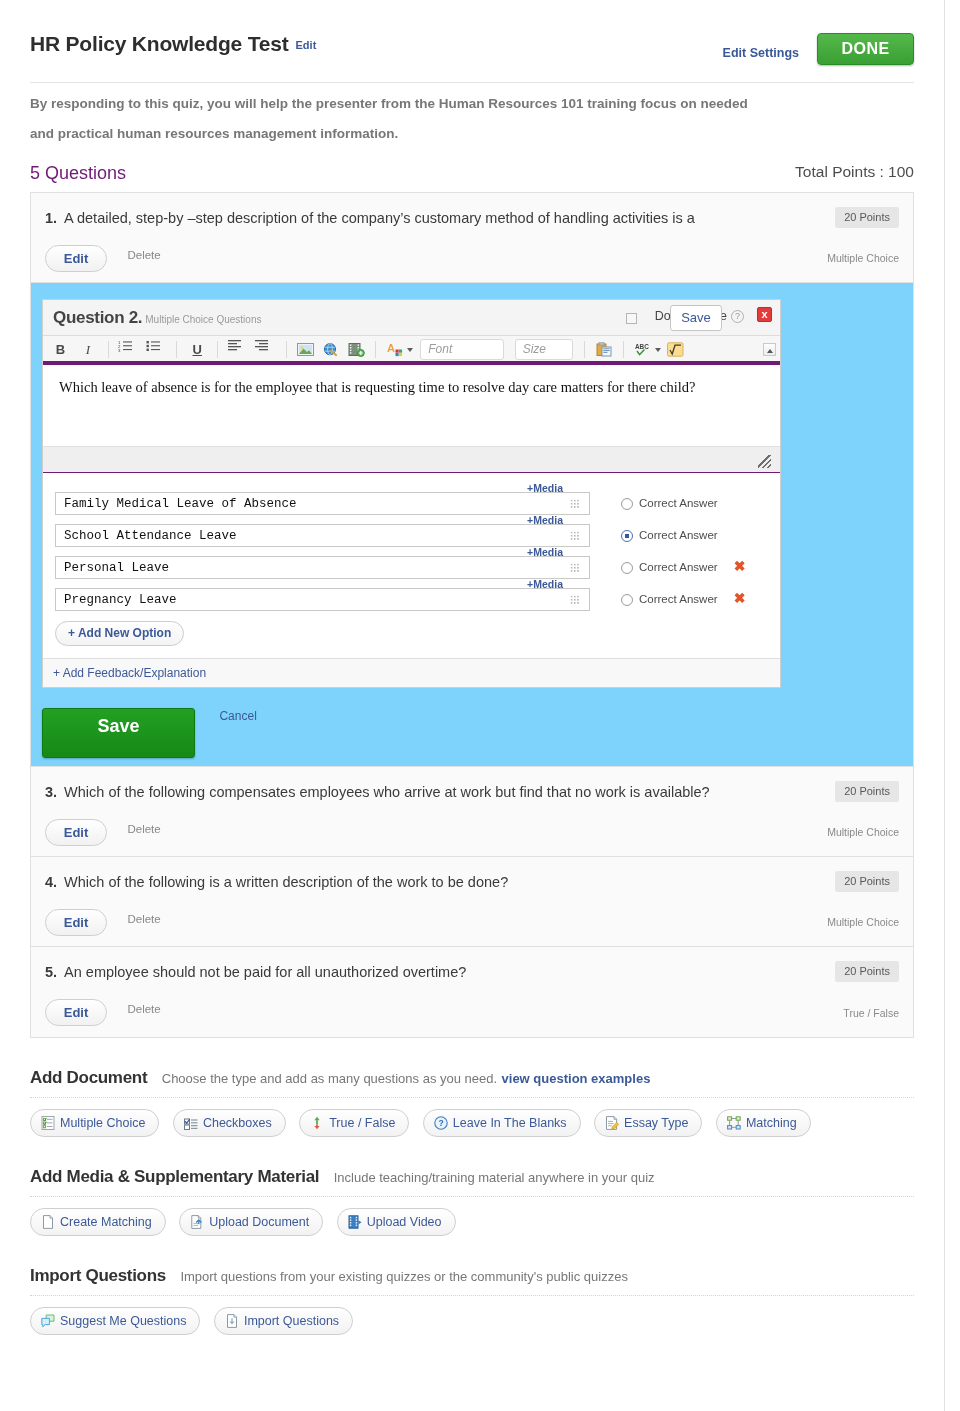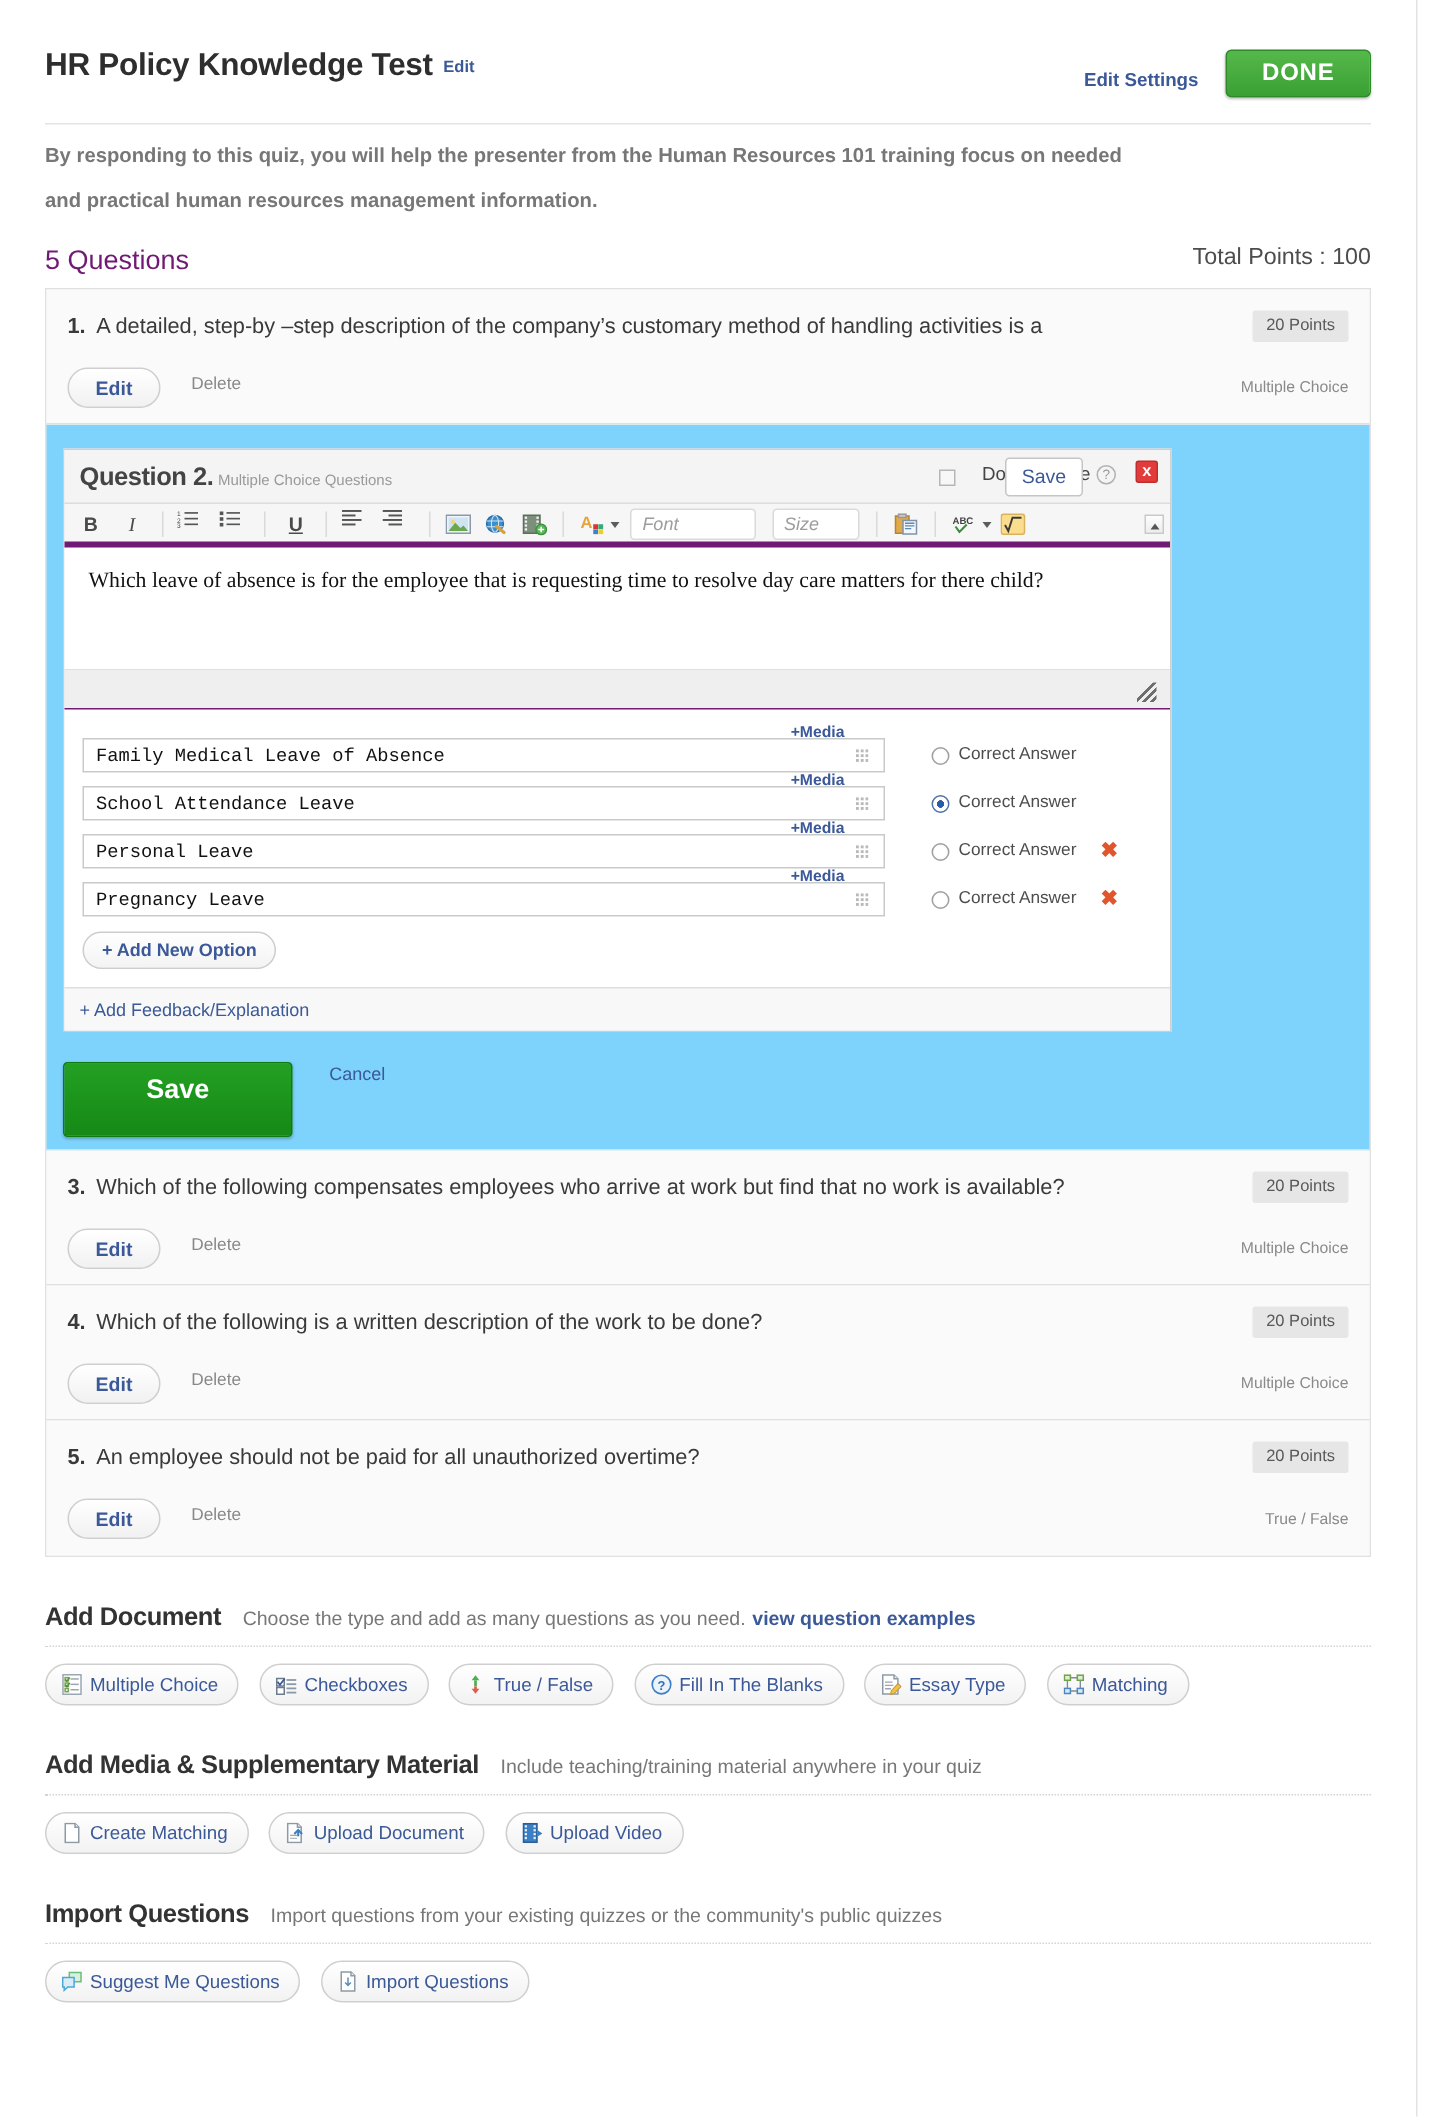--- a/index.html
+++ b/index.html
@@ -701,21 +701,21 @@
             <path d="M7 13.2 L4.4 9.9 H9.6 Z" fill="#e05b4a"></path>
           </svg>
         </span><span>True / False</span>
       </span>
       <span class="pill">
         <span class="pico">
           <svg width="14" height="14" viewBox="0 0 14 14">
             <circle cx="7" cy="7" r="6.2" fill="#eaf3fb" stroke="#3b7fc4" stroke-width="1.1"></circle>
             <text x="7" y="10.4" font-size="8.6" font-weight="bold" fill="#2f6fb0" text-anchor="middle" font-family="Liberation Sans, sans-serif">?</text>
           </svg>
-        </span><span>Fill In The Blanks</span>
+        </span><span>Leave In The Blanks</span>
       </span>
       <span class="pill">
         <span class="pico">
           <svg width="14" height="14" viewBox="0 0 14 14">
             <path d="M1.5 0.6 H9 L11.6 3.2 V13.4 H1.5 Z" fill="#fff" stroke="#8d9aa6"></path>
             <path d="M9 0.6 V3.2 H11.6" fill="#e6ecf1" stroke="#8d9aa6"></path>
             <path d="M3 5.4 h5 M3 7.6 h5.6 M3 9.8 h4" stroke="#9aa7b3" stroke-width="0.9"></path>
             <path d="M11.7 6.4 l2 2 l-4.6 4.6 l-2.4 0.5 l0.5 -2.4 Z" fill="#f3c14b" stroke="#c49a2c" stroke-width="0.7"></path>
           </svg>
         </span><span>Essay Type</span>

